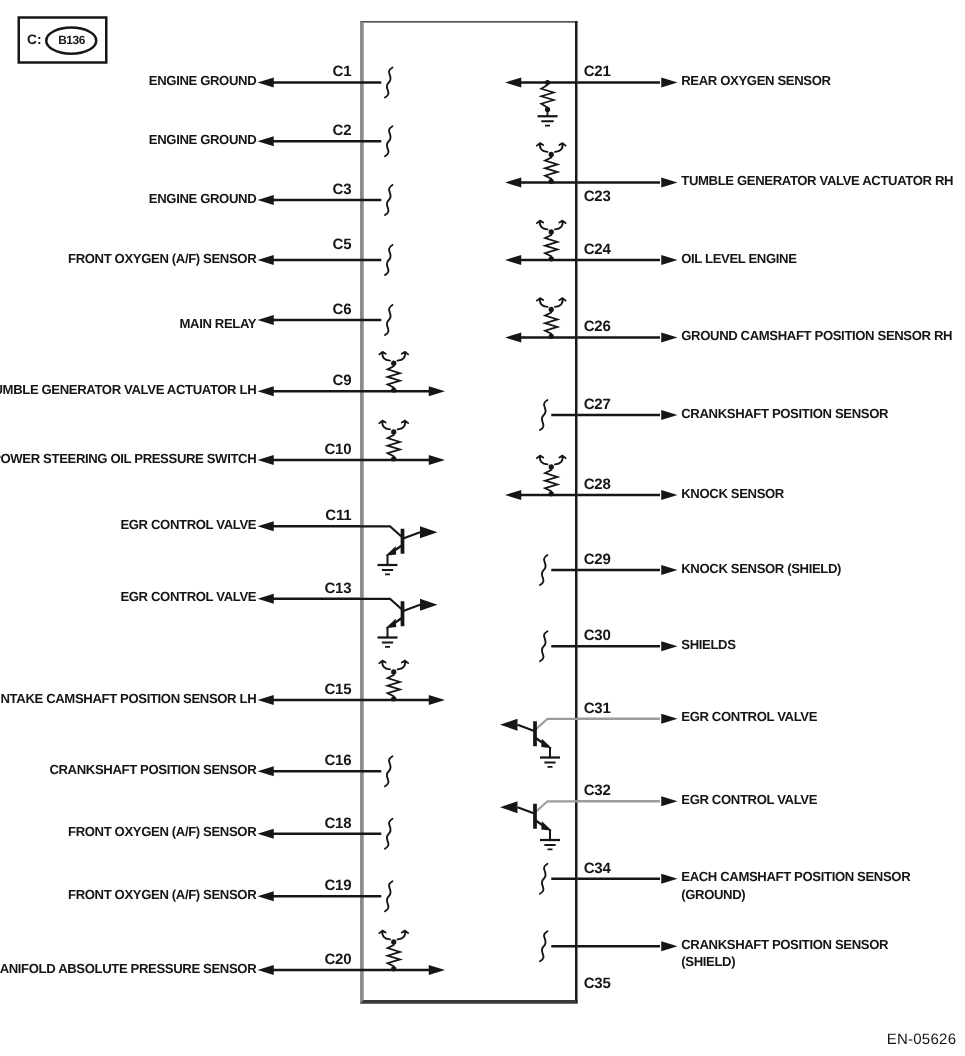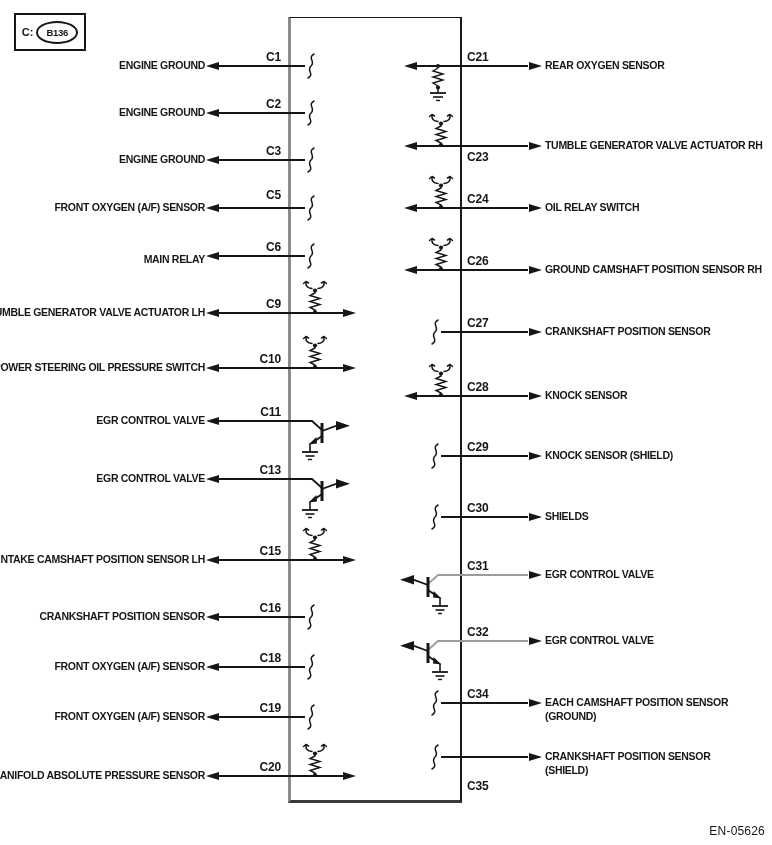--- a/index.html
+++ b/index.html
@@ -219,21 +219,21 @@
       <svg width="32" height="36" viewBox="0 0 32 36" style="left:425px;top:112px;">
     <polyline points="16,32 16,31 11,28.5 21,25.5 11,22.5 21,19.5 11,16.5 16,14 16,12" fill="none" stroke="#161616" stroke-width="1.4"></polyline>
     <circle cx="16" cy="33" r="2.1" fill="#161616"></circle>
         <circle cx="16" cy="11.5" r="2.1" fill="#161616"></circle>
     <path d="M13,9.5 Q6,9 7,2.5 M7,2.5 l-2.5,2 M7,2.5 l2.5,1.5" fill="none" stroke="#161616" stroke-width="1.5" stroke-linecap="round"></path>
     <path d="M19,9.5 Q26,9 25,2.5 M25,2.5 l2.5,2 M25,2.5 l-2.5,1.5" fill="none" stroke="#161616" stroke-width="1.5" stroke-linecap="round"></path>
       </svg>
       <div class="wire" style="left:462px;top:207px;width:66px;"></div>
       <div class="arr arr-r" style="left:529px;top:203.5px;"></div>
       <div class="pin" style="left:467px;top:192px;">C24</div>
-      <div class="lbl" style="left:545px;top:201px;">OIL RELAY SWITCH</div>
+      <div class="lbl" style="left:545px;top:201px;">OIL LEVEL ENGINE</div>
       <div class="arr arr-l" style="left:404px;top:203.5px;"></div>
       <div class="wire" style="left:416px;top:207px;width:46px;"></div>
       <svg width="32" height="36" viewBox="0 0 32 36" style="left:425px;top:174px;">
     <polyline points="16,32 16,31 11,28.5 21,25.5 11,22.5 21,19.5 11,16.5 16,14 16,12" fill="none" stroke="#161616" stroke-width="1.4"></polyline>
     <circle cx="16" cy="33" r="2.1" fill="#161616"></circle>
         <circle cx="16" cy="11.5" r="2.1" fill="#161616"></circle>
     <path d="M13,9.5 Q6,9 7,2.5 M7,2.5 l-2.5,2 M7,2.5 l2.5,1.5" fill="none" stroke="#161616" stroke-width="1.5" stroke-linecap="round"></path>
     <path d="M19,9.5 Q26,9 25,2.5 M25,2.5 l2.5,2 M25,2.5 l-2.5,1.5" fill="none" stroke="#161616" stroke-width="1.5" stroke-linecap="round"></path>
       </svg>
       <div class="wire" style="left:462px;top:269px;width:66px;"></div>

